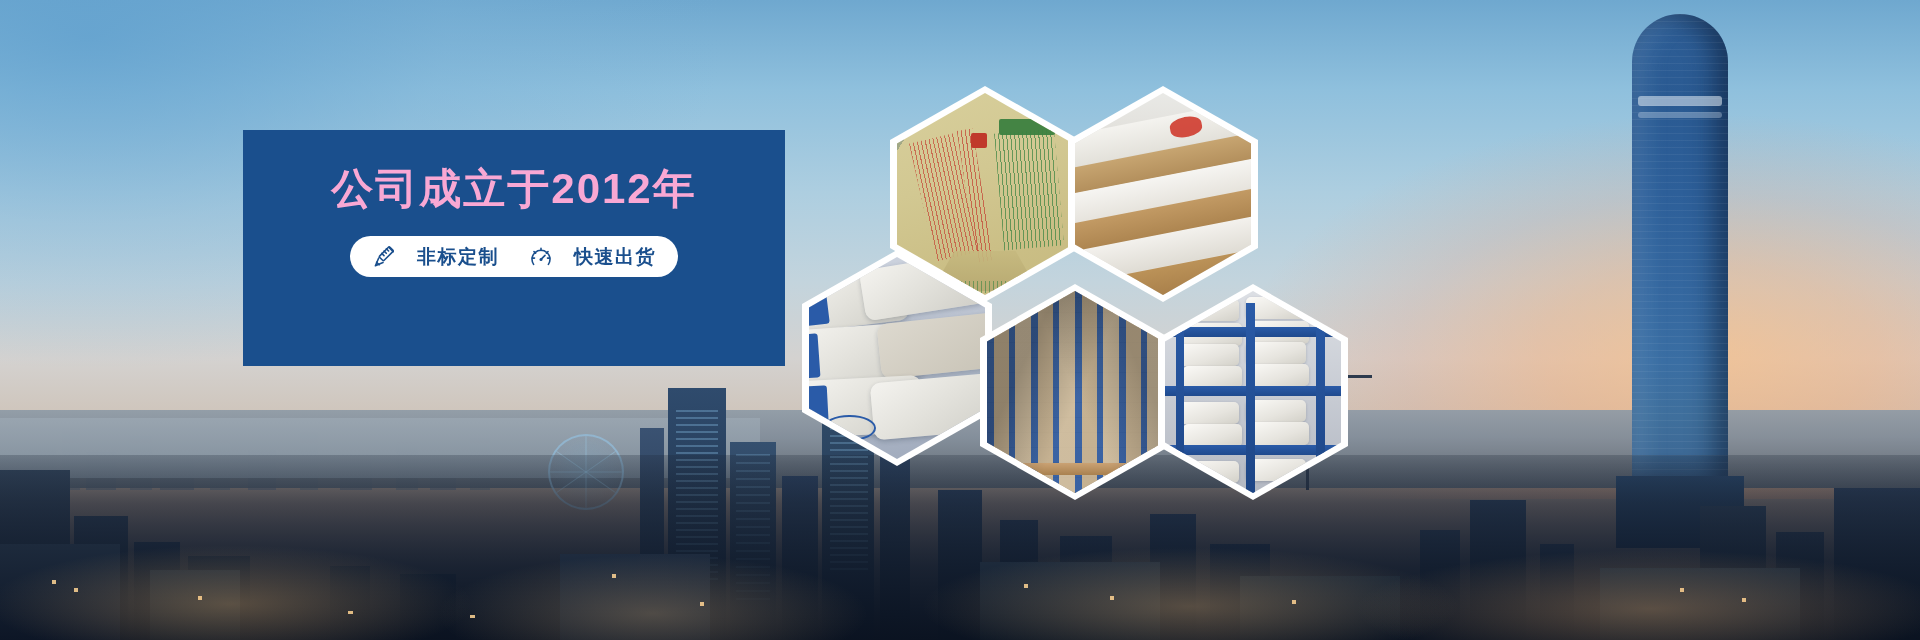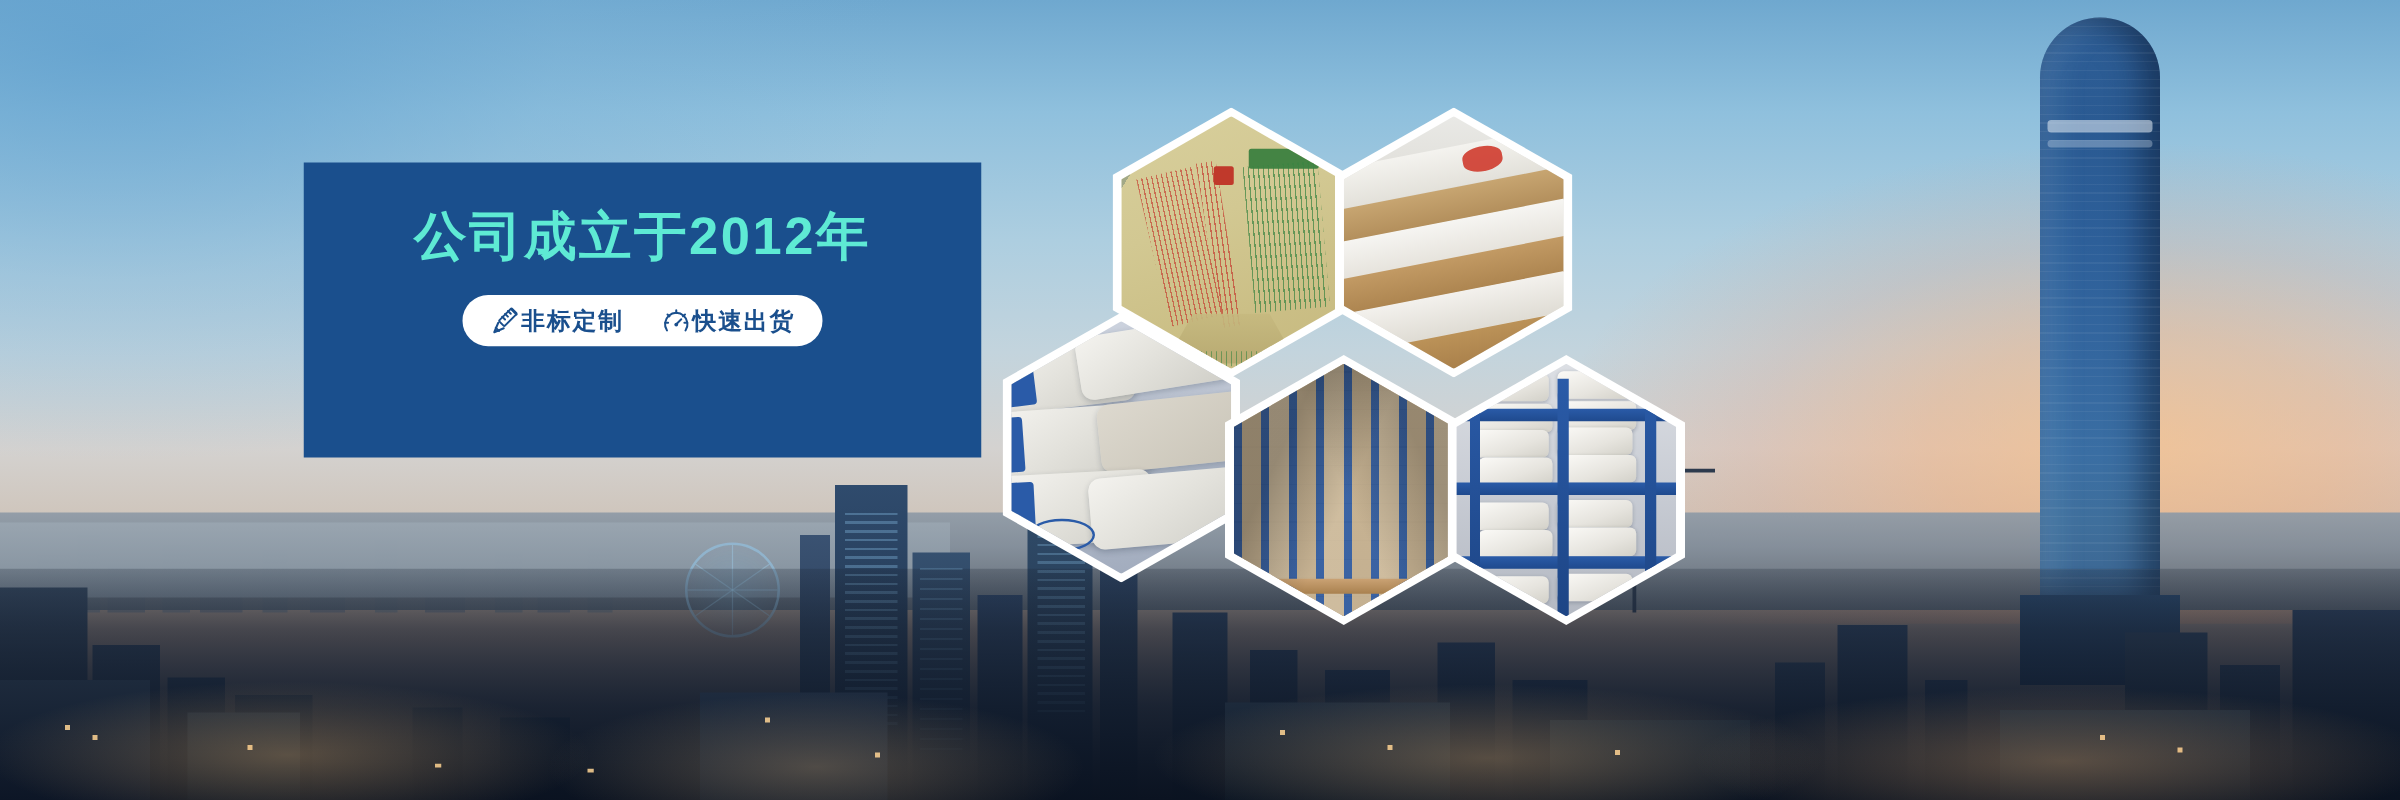--- a/index.html
+++ b/index.html
@@ -144,38 +144,38 @@
   
   .panel{
     position:absolute;
     left:243px; top:130px; width:542px; height:236px;
     background:#1a4f8d;
     display:flex; flex-direction:column;
     align-items:center; justify-content:flex-start;
     padding-top:38px;
   }
   .panel-title{
-    color:#5eead4;
+    color:#f9a8d4;
     font-size:42px; font-weight:bold;
     letter-spacing:2px;
     line-height:1;
     white-space:nowrap;
   }
 
   .pill{
     margin-top:26px;
     height:41px;
     background:#ffffff;
     border-radius:21px;
     display:flex; align-items:center;
     padding:0 22px;
     gap:30px;
   }
   .pill-item{
-    display:flex; align-items:center; gap:1px;
+    display:flex; align-items:center; gap:21px;
     color:#1a4f8d;
     font-size:19px; font-weight:bold;
     letter-spacing:1.5px;
     white-space:nowrap;
   }
   .pill-item svg{ display:block; }
 
   .panel-sub{
     margin-top:24px;
     color:#ffffff;

